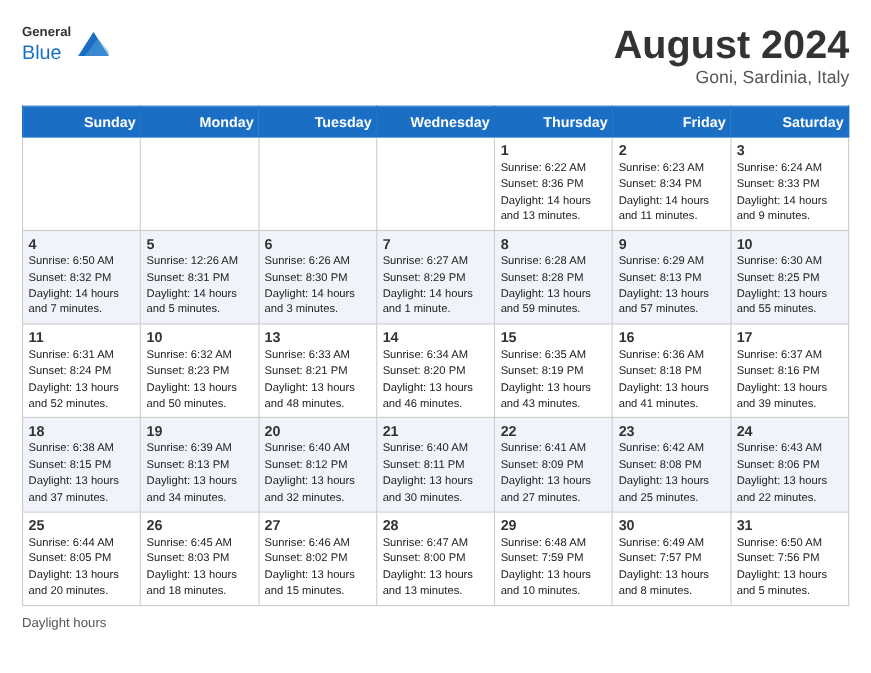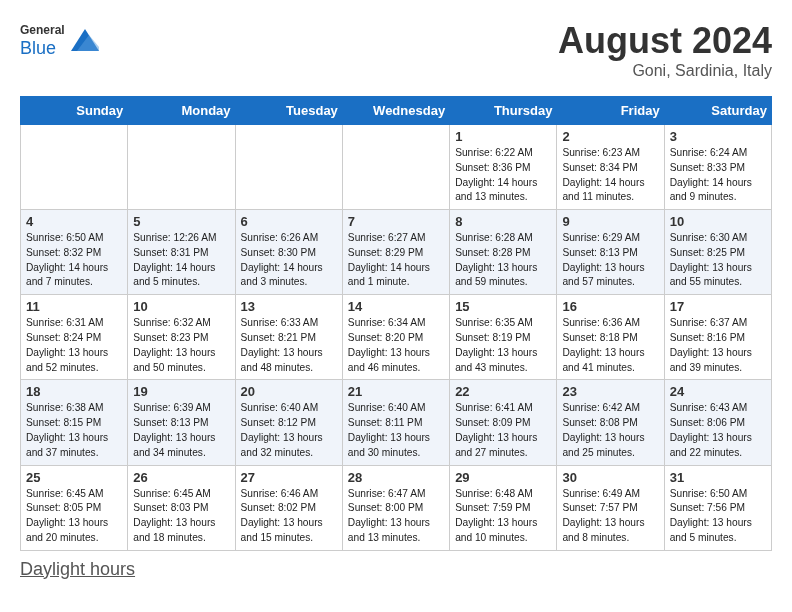--- a/index.html
+++ b/index.html
@@ -52,23 +52,22 @@
       min-height: 80px;
     }
     .calendar tr:nth-child(even) td { background: #f0f4fa; }
     .calendar tr:nth-child(odd) td { background: #fff; }
     .calendar thead tr th { background: #1a6fc4; }
     .day-num { font-size: 13px; font-weight: bold; margin-bottom: 2px; }
     .day-info { font-size: 10.2px; line-height: 1.45; color: #222; }
     .empty { background: #fff !important; }
     .footer-note {
       margin-top: 8px;
-      font-size: 18px;
+      font-size: 12px;
       color: #555;
-      text-decoration: underline;
     }
   </style>
 </head>
 <body>
 
 <div class="header">
   <div class="logo">
     <div>
       <span class="logo-text-general">General</span><br>
       <span class="logo-text-blue">Blue</span>
@@ -275,21 +274,21 @@
           <div class="day-num">24</div>
           <div class="day-info">Sunrise: 6:43 AM
 Sunset: 8:06 PM
 Daylight: 13 hours
 and 22 minutes.</div>
         </td>
       </tr>
       <tr>
         <td>
           <div class="day-num">25</div>
-          <div class="day-info">Sunrise: 6:45 AM
+          <div class="day-info">Sunrise: 6:44 AM
 Sunset: 8:05 PM
 Daylight: 13 hours
 and 20 minutes.</div>
         </td>
         <td>
           <div class="day-num">26</div>
           <div class="day-info">Sunrise: 6:45 AM
 Sunset: 8:03 PM
 Daylight: 13 hours
 and 18 minutes.</div>

